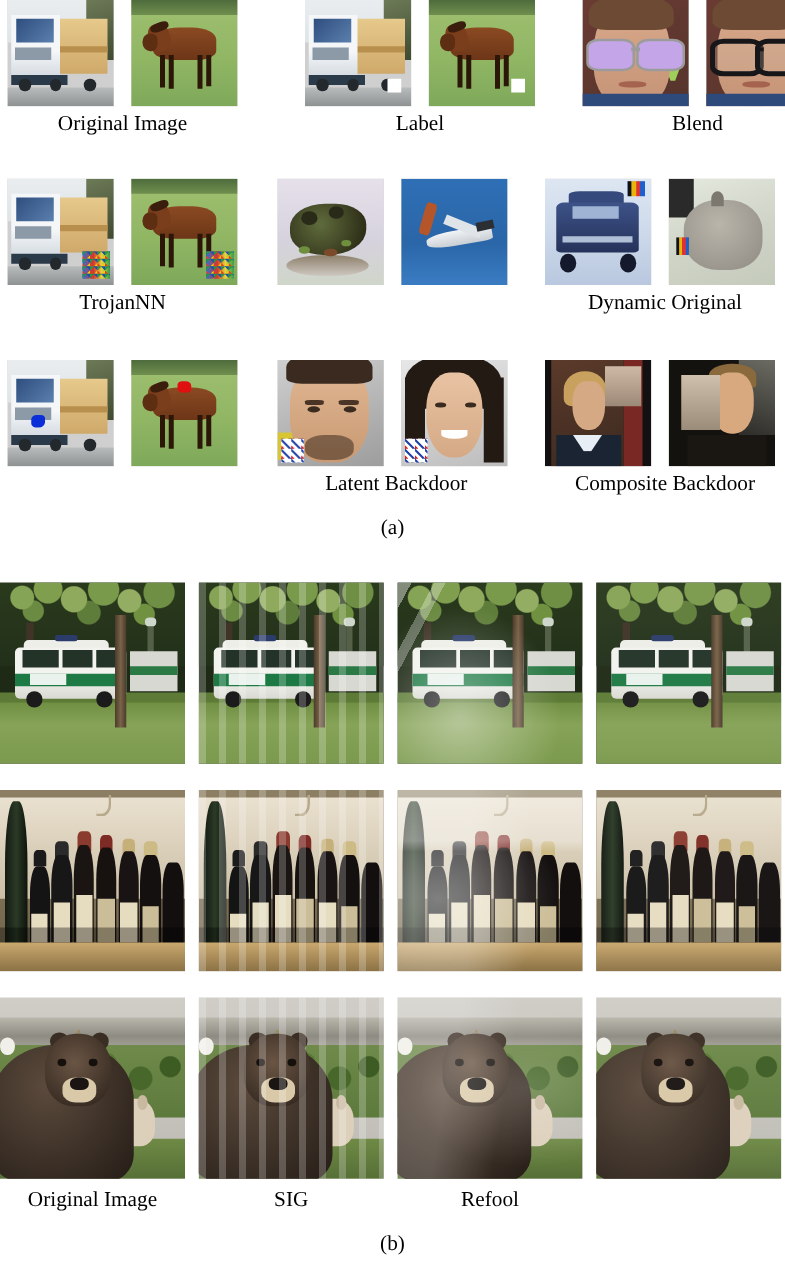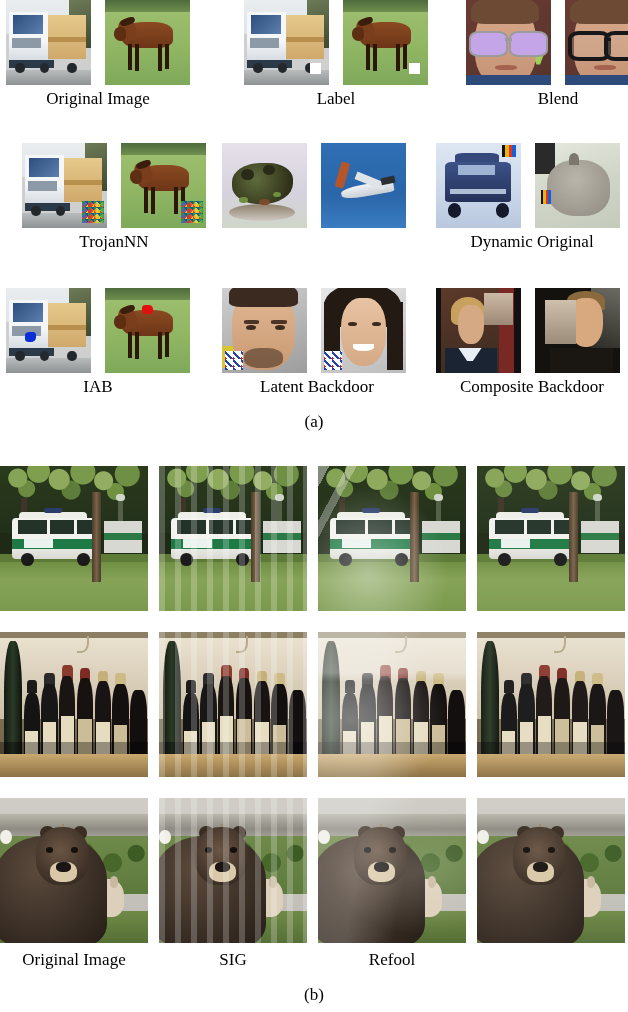--- a/index.html
+++ b/index.html
@@ -349,21 +349,21 @@
                 <div class="shirt"></div>
             </div>
           </div>
         </div>
         <div class="a-label">Blend</div>
       </div>
     </div>
 
     <div class="a-row" style="top:143px;">
 
-      <div class="a-group" style="left:22px;width:184px;">
+      <div class="a-group" style="left:6px;width:184px;">
         <div class="a-pair">
           <div class="a-tile truck">
             <div class="img">
               <div class="sky"></div>
                 <div class="trees"></div>
               <div class="body"></div>
                 <div class="stripe"></div>
               <div class="cab"></div>
                 <div class="windshield"></div>
               <div class="grille"></div>
@@ -478,21 +478,20 @@
                 <div class="mane"></div>
                 <div class="head"></div>
               <div class="leg" style="left:27%;top:52%;height:30%"></div>
               <div class="leg" style="left:35%;top:52%;height:32%"></div>
               <div class="leg" style="left:62%;top:52%;height:31%"></div>
               <div class="leg" style="left:70%;top:52%;height:29%"></div>
               <div class="patch" style="left:44%;top:20%;width:12%;height:10%;background:#e01010;border-radius:36% 44% 32% 40%;"></div>
             </div>
           </div>
         </div>
-        <div class="a-label">IAB</div>
       </div>
 
       <div class="a-group" style="left:222px;width:190px;">
         <div class="a-pair">
           <div class="a-tile man">
             <div class="img">
               <div class="bg"></div>
                 <div class="yellow"></div>
               <div class="skin"></div>
                 <div class="hair"></div>

